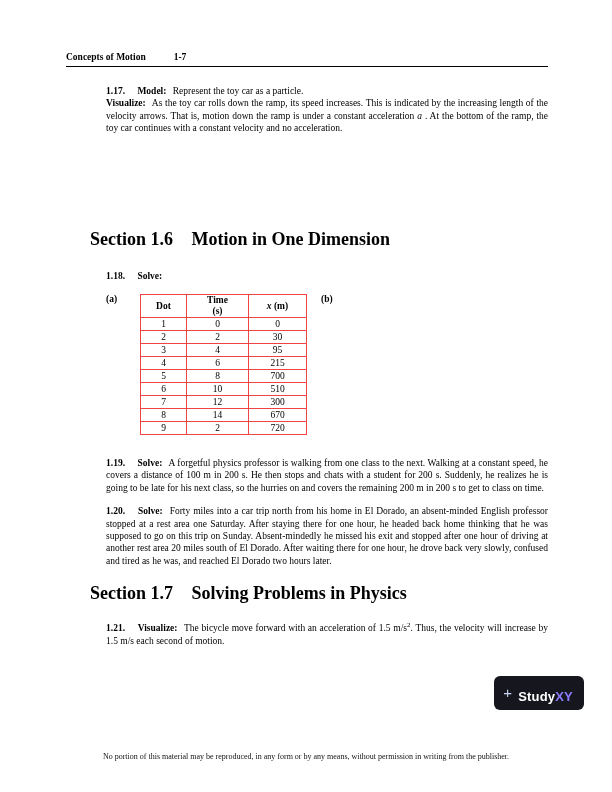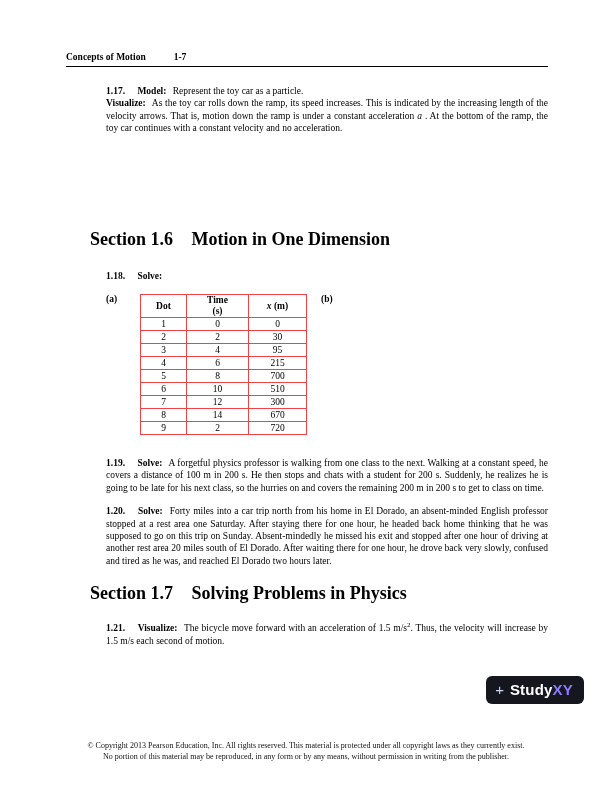--- a/index.html
+++ b/index.html
@@ -65,21 +65,21 @@
     display:flex;align-items:center;gap:6px;
     background:#16161f;border-radius:6px;
     padding:5px 11px 6px 9px;
   }
   .studyxy .plus{
     font-family:"Liberation Sans", sans-serif;
     font-size:15px;line-height:14px;color:#c9d4f5;font-weight:300;
   }
   .studyxy .brand{
     font-family:"Liberation Sans", sans-serif;
-    font-size:15px;font-weight:bold;letter-spacing:0.2px;
+    font-size:13px;font-weight:bold;letter-spacing:0.2px;margin-top:8px;
   }
   .studyxy .brand .study{color:#ffffff;}
   .studyxy .brand .xy{color:#8b7bff;}
   
   .footer{
     position:absolute;left:0;right:0;bottom:30px;
     text-align:center;font-size:8px;line-height:10.5px;color:#111;
   }
 </style>
 </head>
@@ -202,17 +202,16 @@
     <span class="lbl">Visualize:</span>
     <span>The bicycle move forward with an acceleration of 1.5 m/s</span><sup>2</sup><span>. Thus, the velocity will increase by 1.5 m/s each second of motion.</span>
   </p>
 
   <div class="studyxy">
     <span class="plus">+</span>
     <span class="brand"><span class="study">Study</span><span class="xy">XY</span></span>
   </div>
 
   <div class="footer">
-    <div>© Copyright 2013 Pearson Education, Inc. All rights reserved. This material is protected under all copyright laws as they currently exist.</div>
     <div>No portion of this material may be reproduced, in any form or by any means, without permission in writing from the publisher.</div>
   </div>
 
 </div>
 
 </body></html>

